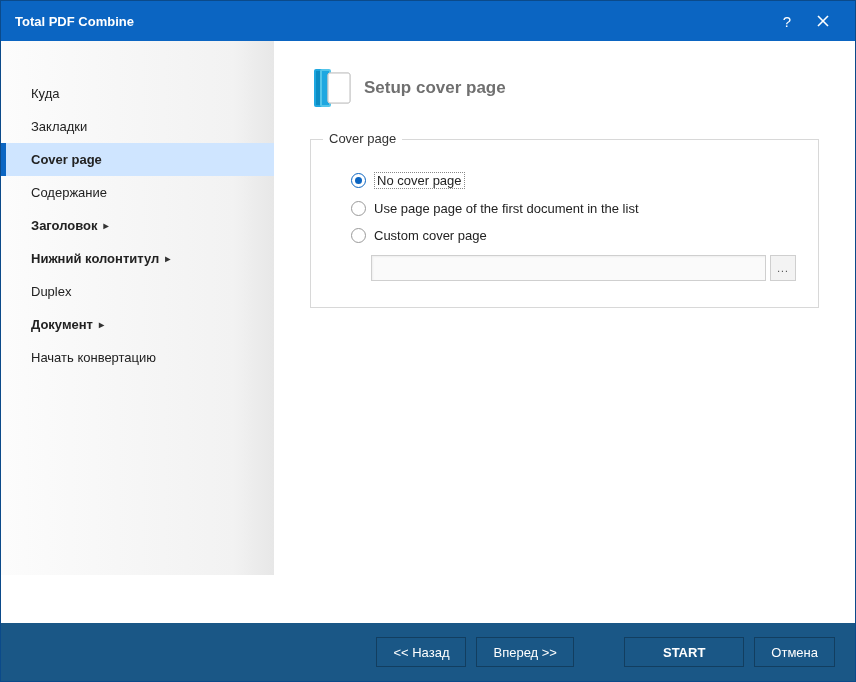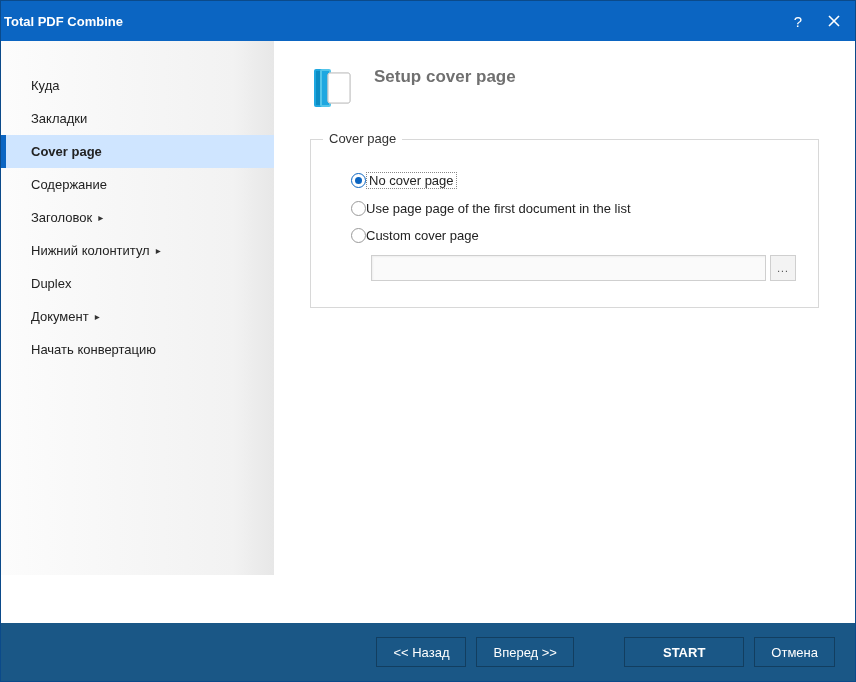--- a/index.html
+++ b/index.html
@@ -1,34 +1,34 @@
 <!DOCTYPE html>
 <html><head>
 <meta charset="utf-8">
 <style>
 * { box-sizing: border-box; margin: 0; padding: 0; }
 body { font-family: "Segoe UI", Tahoma, sans-serif; font-size: 13px; background: #fff; }
 .window { width: 856px; height: 682px; border: 1px solid #0b4a8a; display: flex; flex-direction: column; background: #fff; position: relative; }
-.titlebar { height: 40px; background: #0b65c2; color: #fff; display: flex; align-items: center; padding: 0 3px; font-weight: bold; font-size: 13px; }
+.titlebar { height: 40px; background: #0b65c2; color: #fff; display: flex; align-items: center; padding: 0 14px; font-weight: bold; font-size: 13px; }
 .titlebar .spacer { flex: 1; }
 .titlebar .tb-btn { width: 36px; height: 40px; display: flex; align-items: center; justify-content: center; cursor: pointer; font-size: 15px; font-weight: normal; }
 .layout { flex: 1; display: flex; overflow: hidden; }
-.sidebar { width: 273px; background: linear-gradient(to right, #fcfcfc 0%, #f2f2f2 85%, #e7e7e7 100%); padding-top: 28px; }
+.sidebar { width: 273px; background: linear-gradient(to right, #fcfcfc 0%, #f2f2f2 85%, #e7e7e7 100%); padding-top: 36px; }
 .side-item { padding: 9px 18px 9px 30px; cursor: pointer; color: #222; position: relative; display: flex; align-items: center; }
-.side-item.bold { font-weight: normal; }
+.side-item.bold { font-weight: bold; }
 .side-item.active { background: #cfe5ff; font-weight: bold; }
 .side-item.active::before { content: ""; position: absolute; left: 0; top: 0; bottom: 0; width: 5px; background: #0b65c2; }
 .side-item .chev { margin-left: 6px; font-size: 10px; color: #333; }
 .main { flex: 1; background: #fff; padding: 26px 36px; display: flex; flex-direction: column; }
-.page-header { display: flex; align-items: flex-start; gap: 22px; margin-bottom: 30px; }
+.page-header { display: flex; align-items: center; gap: 12px; margin-bottom: 30px; }
 .page-icon { width: 42px; height: 42px; }
 .page-title { font-size: 17px; font-weight: bold; color: #707070; }
 .fieldset { border: 1px solid #d8d8d8; padding: 20px 22px 26px 22px; position: relative; }
 .fieldset .legend { position: absolute; top: -9px; left: 12px; background: #fff; padding: 0 6px; font-size: 13px; color: #333; }
-.radio-row { display: flex; align-items: center; margin: 12px 0 12px 18px; cursor: pointer; }
+.radio-row { display: flex; align-items: center; gap: 8px; margin: 12px 0 12px 18px; cursor: pointer; }
 .radio { width: 15px; height: 15px; border: 1px solid #9a9a9a; border-radius: 50%; display: flex; align-items: center; justify-content: center; background: #fff; }
 .radio.checked { border-color: #0b65c2; }
 .radio.checked::after { content: ""; width: 7px; height: 7px; background: #0b65c2; border-radius: 50%; }
 .radio-label { color: #222; }
 .radio-label.boxed { border: 1px dotted #888; padding: 0 2px; }
 .path-row { margin: 8px 0 0 38px; display: flex; align-items: center; gap: 4px; }
 .path-input { flex: 1; height: 26px; border: 1px solid #cfcfcf; background: #fafafa; padding: 0 6px; font-size: 13px; color: #333; box-shadow: inset 1px 1px 2px rgba(0,0,0,0.05); }
 .browse-btn { width: 26px; height: 26px; border: 1px solid #cfcfcf; background: #f3f3f3; color: #444; display: flex; align-items: center; justify-content: center; cursor: pointer; font-size: 10px; letter-spacing: 1px; }
 .footer { height: 58px; background: #1a5786; display: flex; align-items: center; justify-content: flex-end; gap: 10px; padding: 0 20px; margin-top: 48px; }
 .btn { height: 30px; min-width: 72px; padding: 0 16px; border: 1px solid #123e60; background: #1a5786; color: #fff; font-size: 13px; cursor: pointer; display: flex; align-items: center; justify-content: center; }

